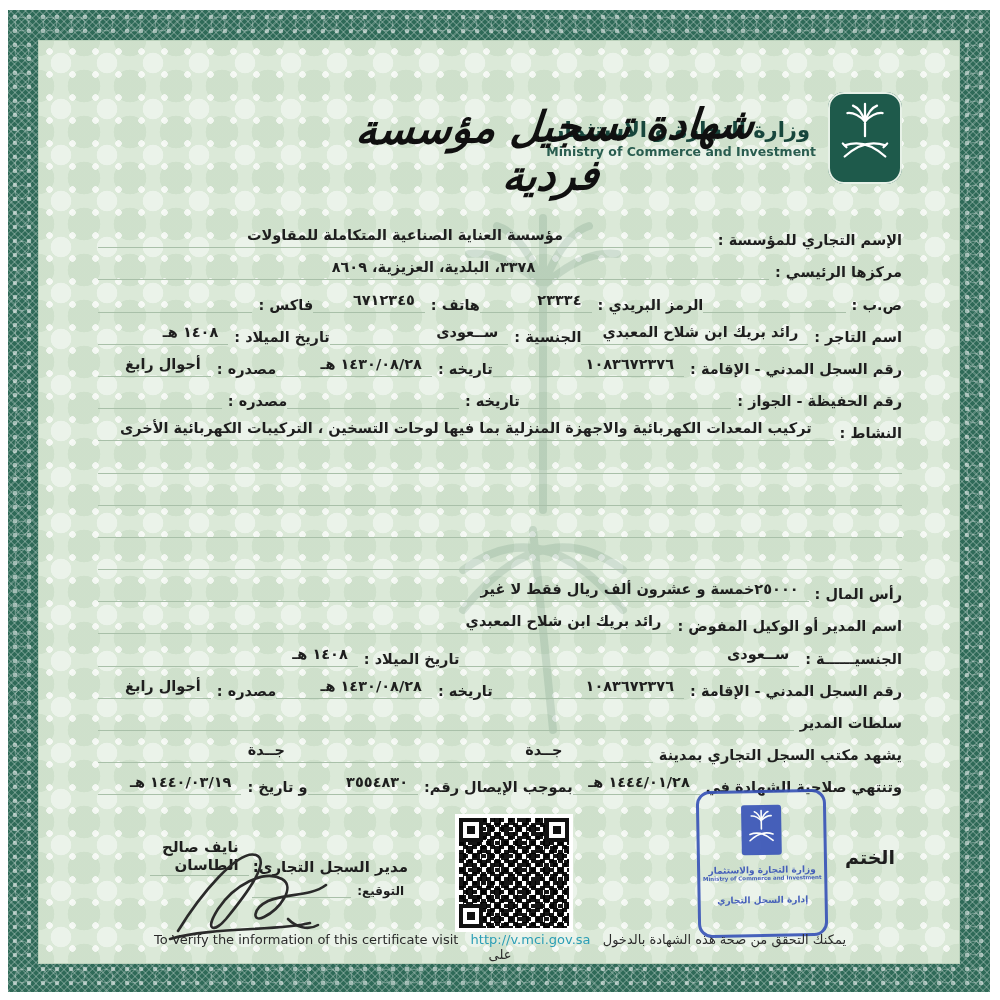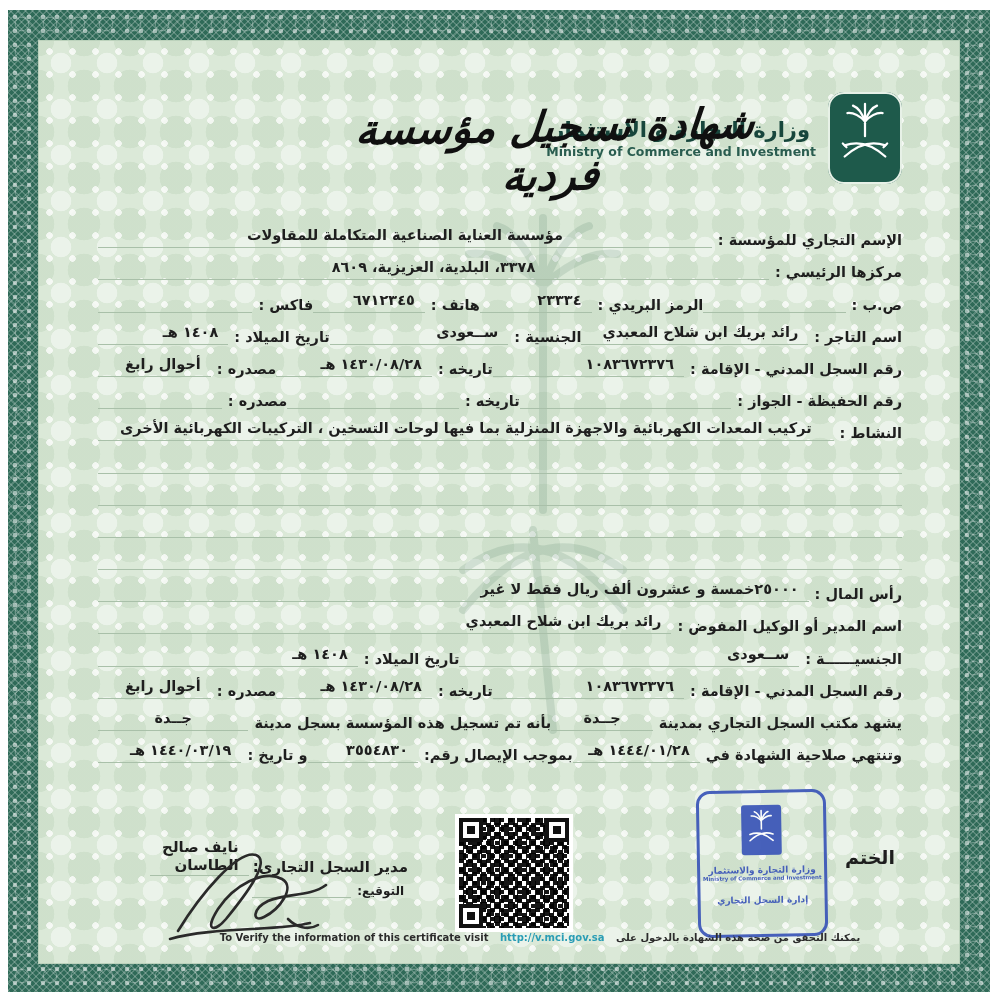--- a/index.html
+++ b/index.html
@@ -82,21 +82,21 @@
   .director-row{position:absolute;left:150px;top:838px;width:258px;direction:rtl;
     display:flex;align-items:flex-end;font-size:15px;font-weight:bold;}
   .director-row .lbl{padding-left:4px;}
   .director-row .val{flex:1;border-bottom:1px solid #a9c0a9;}
   .sign-row{position:absolute;left:252px;top:878px;width:152px;direction:rtl;
     display:flex;align-items:flex-end;font-size:12px;font-weight:bold;}
   .sign-row .val{flex:1;border-bottom:1px solid #a9c0a9;min-height:18px;}
   .signature-svg{position:absolute;left:160px;top:835px;pointer-events:none;}
   
   .footer{position:absolute;left:150px;top:932px;width:700px;text-align:center;
-    direction:ltr;font-size:10px;font-weight:bold;color:#2b2b2b;margin-left:40px;}
+    direction:ltr;font-size:13px;font-weight:normal;color:#2b2b2b;}
   .footer .url{color:#2a9db5;margin:0 8px;text-decoration:none;}
   .footer .ar{direction:rtl;}
 </style>
 </head>
 <body>
 
 <div class="page">
   <div class="frame"></div>
   <div class="inner">
 
@@ -215,23 +215,26 @@
       </div>
       <div class="row">
         <span class="lbl">رقم السجل المدني - الإقامة :</span>
         <span class="val v-start" style="flex:2.4">١٠٨٣٦٧٢٣٧٦</span>
         <span class="lbl">تاريخه :</span>
         <span class="val v-start" style="flex:1.9">١٤٣٠/٠٨/٢٨ هـ</span>
         <span class="lbl">مصدره :</span>
         <span class="val v-start" style="flex:1.3">أحوال رابغ</span>
       </div>
       <div class="row">
+        <span class="lbl">سلطات المدير</span>
+        <span class="val grow"></span>
+      </div>
+      <div class="row">
         <span class="lbl">يشهد مكتب السجل التجاري بمدينة</span>
         <span class="val v-center" style="flex:1">جــدة</span>
-        <span class="lbl">بأنه تم تسجيل هذه المؤسسة بسجل مدينة</span>
         <span class="val v-center" style="flex:1.6">جــدة</span>
       </div>
       <div class="row">
         <span class="lbl">وتنتهي صلاحية الشهادة في</span>
         <span class="val v-start" style="flex:1.3">١٤٤٤/٠١/٢٨ هـ</span>
         <span class="lbl">بموجب الإيصال رقم:</span>
         <span class="val v-start" style="flex:1.1">٣٥٥٤٨٣٠</span>
         <span class="lbl">و تاريخ :</span>
         <span class="val v-start" style="flex:1.5">١٤٤٠/٠٣/١٩ هـ</span>
       </div>

